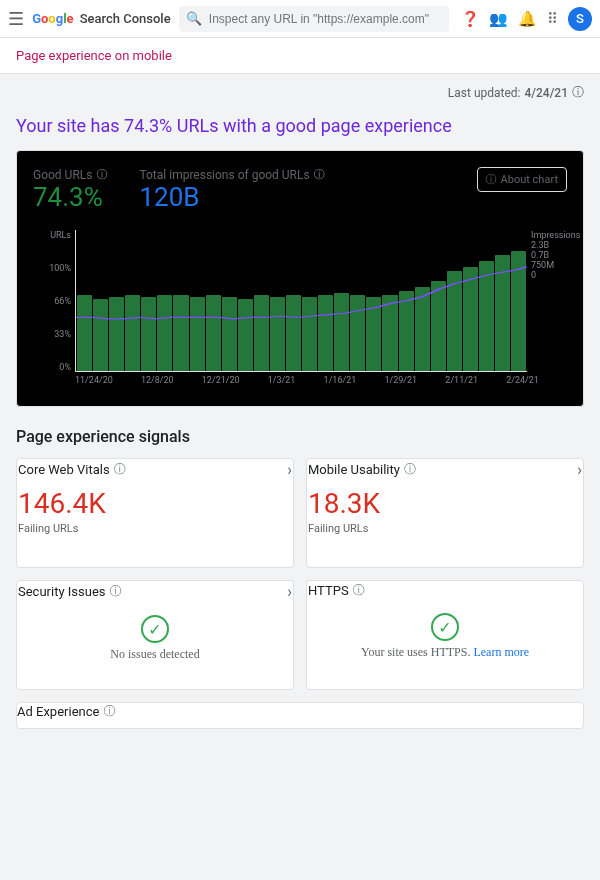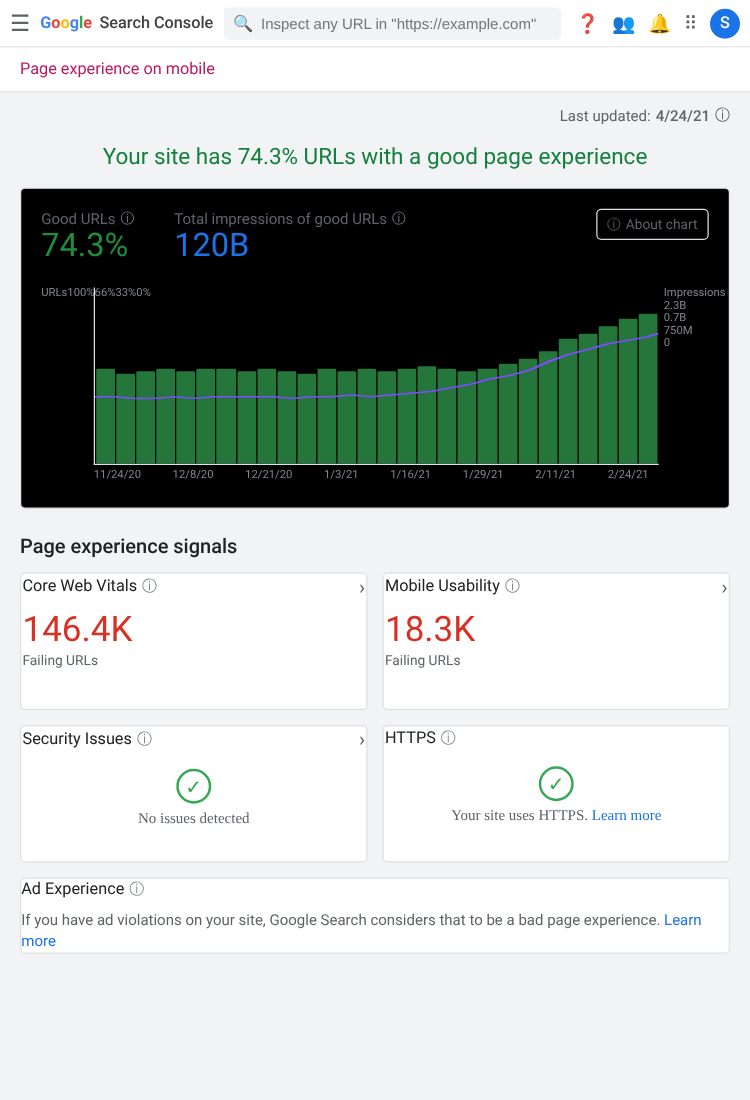--- a/index.html
+++ b/index.html
@@ -53,24 +53,23 @@
       color: #5f6368;
       padding: 10px 0 4px;
       display: flex;
       justify-content: flex-end;
       align-items: center;
       gap: 4px;
     }
 
     
     .headline {
-      text-align: center;
       font-size: 18px;
       font-weight: 400;
-      color: #15803d;
+      color: #6d28d9;
       padding: 10px 0 14px;
     }
 
     
     .chart-card {
       background: #000000;
       border: 1px solid #e0e0e0;
       border-radius: 4px;
       padding: 16px;
       margin-bottom: 20px;
@@ -91,21 +90,21 @@
       padding: 4px 8px;
       cursor: pointer;
       align-self: flex-start;
     }
 
     
     .chart-area { position: relative; height: 160px; margin-top: 8px; }
     .y-axis-left {
       width: 42px;
       display: flex;
-      flex-direction: row;
+      flex-direction: column;
       justify-content: space-between;
       font-size: 9px;
       color: #80868b;
       text-align: right;
       padding-right: 4px;
       padding-top: 0;
     }
     .y-axis-right {
       width: 40px;
       display: flex;
@@ -142,21 +141,21 @@
       top: 0; left: 0; right: 0; bottom: 0;
       width: 100%; height: 100%;
     }
     .x-axis {
       display: flex;
       justify-content: space-between;
       font-size: 9px;
       color: #80868b;
       padding-top: 3px;
       margin-left: 42px;
-      margin-right: 48px;
+      margin-right: 28px;
     }
     .chart-header-row { display: flex; align-items: flex-start; }
 
     
     .section-title {
       font-size: 16px;
       font-weight: 500;
       color: #202124;
       margin: 8px 0 12px;
     }
@@ -409,19 +408,15 @@
     </div>
   </div>
 
   <div class="signal-card-full">
     <div class="signal-header">
       <div class="signal-title">
         <span>Ad Experience</span>
         <span class="info-icon">ⓘ</span>
       </div>
     </div>
-    <div class="ad-exp-desc">
-      <span>If you have ad violations on your site, Google Search considers that to be a bad page experience.</span>
-      <a class="status-link" href="#">Learn more</a>
-    </div>
   </div>
 
 </div>
 
 </body></html>

